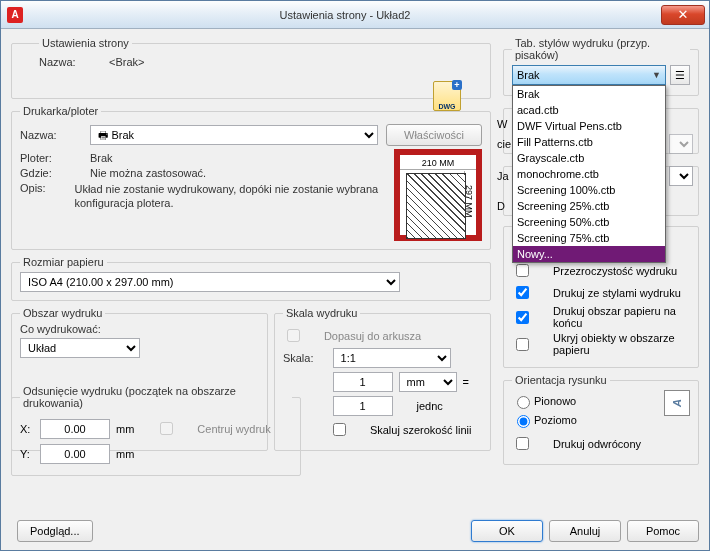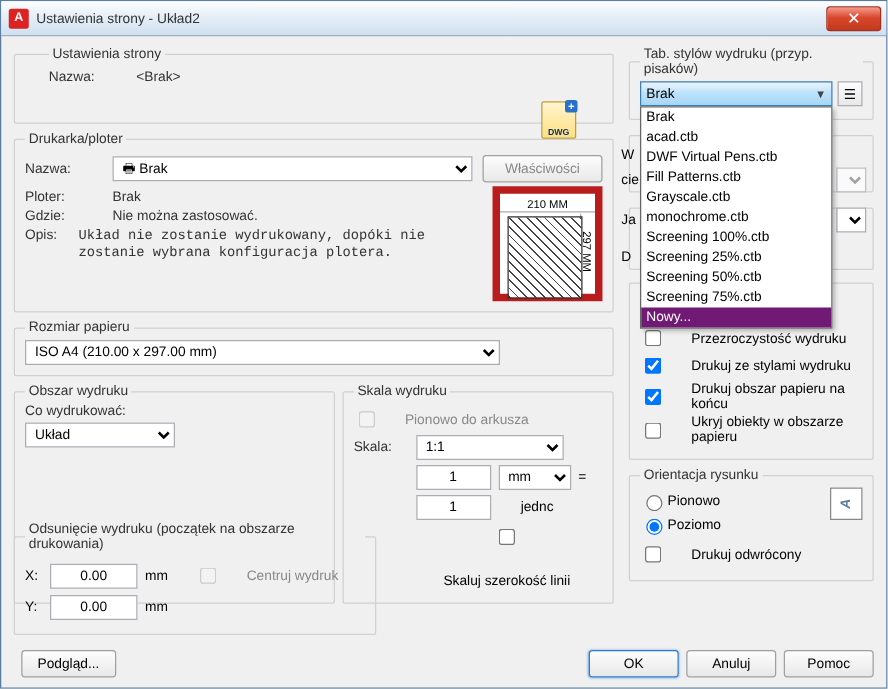--- a/index.html
+++ b/index.html
@@ -1,20 +1,20 @@
 <!DOCTYPE html>
 <html><head>
 <meta charset="utf-8">
 <style>
   * { box-sizing: border-box; font-family: "Segoe UI", Tahoma, sans-serif; font-size: 11px; }
   body { margin: 0; background: #d4d0c8; }
   .window { width: 710px; height: 551px; background: #f0f0f0; border: 1px solid #5a7ca0; position: relative; }
   .titlebar { height: 28px; background: linear-gradient(#fdfefe, #e8f0f8 40%, #cfe0f0); border-bottom: 1px solid #a0b0c0; display: flex; align-items: center; padding: 0 4px 0 6px; }
   .titlebar .icon { width: 16px; height: 16px; background: #d22; margin-right: 6px; display: flex; align-items: center; justify-content: center; color: #fff; font-weight: bold; font-size: 10px; border-radius: 2px; }
-  .titlebar .title { flex: 1; color: #333; }
+  .titlebar .title { flex: 1; color: #333; text-align: center; }
   .close-btn { width: 44px; height: 20px; background: linear-gradient(#f59a8c,#d9472b 45%,#c13a1f); border: 1px solid #a03020; border-radius: 3px; color: #fff; display: flex; align-items: center; justify-content: center; cursor: pointer; font-size: 13px; }
   .body { padding: 8px 10px; position: relative; height: calc(100% - 28px); }
   fieldset { border: 1px solid #d0d0d0; border-radius: 2px; margin: 0 0 6px 0; padding: 4px 8px 8px 8px; }
   legend { color: #333; padding: 0 3px; }
   .row { display: flex; align-items: center; margin: 3px 0; }
   .lbl { width: 70px; color: #333; }
   .lbl2 { color: #333; flex-shrink:0; }
   .val { color: #333; }
   select, input[type=text] { border: 1px solid #abadb3; background: #fff; height: 20px; padding: 1px 3px; }
   input[type=text] { padding: 1px 5px; }
@@ -84,21 +84,21 @@
             <div class="row">
               <span class="lbl">Ploter:</span>
               <span class="val">Brak</span>
             </div>
             <div class="row">
               <span class="lbl">Gdzie:</span>
               <span class="val">Nie można zastosować.</span>
             </div>
             <div class="row" style="align-items:flex-start;">
               <span class="lbl">Opis:</span>
-              <span class="val" style="line-height:1.3;font-family:Liberation Mono, monospace;">Układ nie zostanie wydrukowany, dopóki nie zostanie wybrana konfiguracja plotera.</span>
+              <span class="val" style="line-height:1.3;">Układ nie zostanie wydrukowany, dopóki nie zostanie wybrana konfiguracja plotera.</span>
             </div>
           </div>
           <div class="preview">
             <div class="label-top">210 MM</div>
             <div class="label-right">297 MM</div>
             <div class="page"></div>
           </div>
         </div>
       </fieldset>
 
@@ -116,42 +116,42 @@
           <div class="lbl2" style="margin-bottom:3px;">Co wydrukować:</div>
           <select style="width:120px;">
             <option>Układ</option>
           </select>
         </fieldset>
 
         <fieldset style="flex:1;">
           <legend>Skala wydruku</legend>
           <div class="check">
             <input type="checkbox" disabled="" style="">
-            <span class="disabled-txt">Pionowo do arkusza</span>
+            <span class="disabled-txt">Dopasuj do arkusza</span>
           </div>
           <div class="scale-grid">
             <span class="lbl2">Skala:</span>
             <select style="grid-column:2 / span 2; width:118px;">
               <option>1:1</option>
             </select>
             <span></span>
 
             <span></span>
             <input type="text" style="text-align: center;" value="1">
             <select>
               <option>mm</option>
             </select>
             <span>=</span>
 
             <span></span>
             <input type="text" style="text-align: center;" value="1">
             <span style="padding-left:18px;">jednc</span>
             <span></span>
           </div>
-          <div class="check" style="margin-top:4px; padding-left:46px;flex-direction:column;">
+          <div class="check" style="margin-top:4px; padding-left:46px;">
             <input type="checkbox" style="">
             <span>Skaluj szerokość linii</span>
           </div>
         </fieldset>
       </div>
 
       <fieldset style="width:290px; margin-top:-72px;">
         <legend>Odsunięcie wydruku (początek na obszarze drukowania)</legend>
         <div class="row">
           <span style="width:20px;">X:</span>

